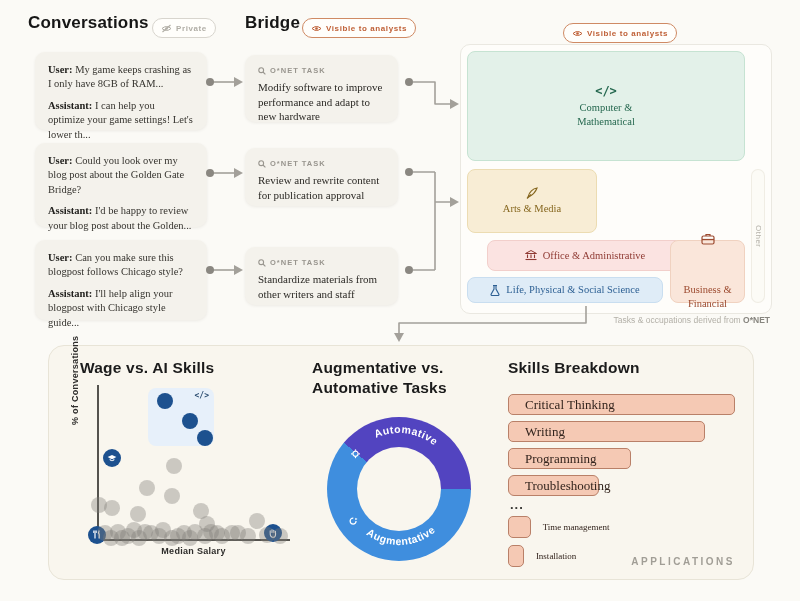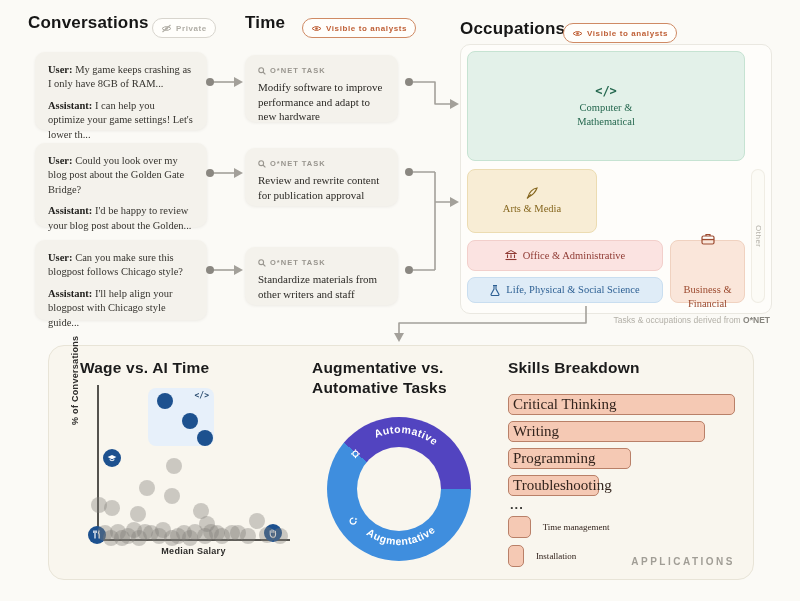--- a/index.html
+++ b/index.html
@@ -23,21 +23,21 @@
   .occ-box{position:absolute;border-radius:8px;display:flex;flex-direction:column;
            align-items:center;justify-content:center;text-align:center;box-sizing:border-box;}
   .occ-label{font-family:"Liberation Serif","DejaVu Serif",serif;font-size:10.5px;line-height:1.25;}
   .occ-inline{flex-direction:row;gap:6px;}
   .panel{position:absolute;background:#f9f6ee;border:1px solid #e8e4d7;border-radius:16px;}
   .chart-title{font-weight:700;font-size:15.5px;color:#1b1b1b;letter-spacing:.2px;line-height:1.3;}
   .axis-label{font-size:9px;font-weight:700;color:#2e2d2b;letter-spacing:.3px;}
   .dot{position:absolute;border-radius:50%;display:flex;align-items:center;justify-content:center;}
   .skill-bar{position:relative;height:21px;border-radius:5px;background:#f5c9b4;border:1px solid #b98068;
              box-sizing:border-box;margin-bottom:6px;display:flex;align-items:center;}
-  .skill-bar span{font-family:"Liberation Serif","DejaVu Serif",serif;font-size:15px;color:#33241d;padding-left:4px;white-space:nowrap;}
+  .skill-bar span{font-family:"Liberation Serif","DejaVu Serif",serif;font-size:13px;color:#33241d;padding-left:16px;white-space:nowrap;}
   .skill-row{display:flex;align-items:center;gap:12px;margin-bottom:7px;}
   .skill-row .mini{height:22px;border-radius:5px;background:#f5c9b4;border:1px solid #b98068;box-sizing:border-box;}
   .skill-row span{font-family:"Liberation Serif","DejaVu Serif",serif;font-size:9px;color:#33241d;}
   .watermark{font-size:10px;font-weight:700;letter-spacing:2.5px;color:#a19e96;}
   svg{display:block;}
 </style>
 </head>
 <body>
 
 <div id="canvas">
@@ -47,32 +47,31 @@
     <span>
       <svg width="11" height="9" viewBox="0 0 11 9">
           <path d="M1 4.5 Q5.5 0.5 10 4.5 Q5.5 8.5 1 4.5 Z" fill="none" stroke="#b1aea6" stroke-width="1"></path>
           <circle cx="5.5" cy="4.5" r="1.3" fill="#b1aea6"></circle>
           <line x1="1.5" y1="8" x2="9.5" y2="1" stroke="#b1aea6" stroke-width="1.1"></line>
         </svg>
     </span>
     <span>Private</span>
   </div>
 
-  <div class="abs col-title" style="left:245px;top:13px;">Time</div>
+  <div class="abs col-title" style="left:245px;top:13px;">Bridge</div>
   <div class="abs badge orange" style="left:302px;top:18px;">
     <span>
       <svg width="11" height="9" viewBox="0 0 11 9">
           <path d="M1 4.5 Q5.5 0.5 10 4.5 Q5.5 8.5 1 4.5 Z" fill="none" stroke="#bf5f35" stroke-width="1"></path>
           <circle cx="5.5" cy="4.5" r="1.3" fill="#bf5f35"></circle>
         </svg>
     </span>
     <span>Visible to analysts</span>
   </div>
 
-  <div class="abs col-title" style="left:460px;top:19px;">Occupations</div>
   <div class="abs badge orange" style="left:563px;top:23px;">
     <span>
       <svg width="11" height="9" viewBox="0 0 11 9">
           <path d="M1 4.5 Q5.5 0.5 10 4.5 Q5.5 8.5 1 4.5 Z" fill="none" stroke="#bf5f35" stroke-width="1"></path>
           <circle cx="5.5" cy="4.5" r="1.3" fill="#bf5f35"></circle>
         </svg>
     </span>
     <span>Visible to analysts</span>
   </div>
 
@@ -137,21 +136,21 @@
     <div>
         <svg width="14" height="14" viewBox="0 0 14 14">
           <path d="M3 11 C4 6 8 2.5 12 2 C10.5 6 7.5 9 4.5 10.5 Z" fill="none" stroke="#86671f" stroke-width="1.2"></path>
           <line x1="2" y1="12.5" x2="6" y2="8.5" stroke="#86671f" stroke-width="1.2"></line>
         </svg>
       </div>
     <div class="occ-label" style="color:#86671f;margin-top:2px;">Arts &amp; Media</div>
   </div>
 
 
-  <div class="occ-box occ-inline" style="left:467px;top:240px;width:196px;height:31px;background:#fbe3e1;border:1px solid #f2cfcb;flex-direction:row;">
+  <div class="occ-box occ-inline" style="left:487px;top:240px;width:196px;height:31px;background:#fbe3e1;border:1px solid #f2cfcb;flex-direction:row;">
     <span>
         <svg width="12" height="11" viewBox="0 0 12 11">
           <polygon points="6,0.5 11.5,3.5 0.5,3.5" fill="none" stroke="#8f3a33" stroke-width="1"></polygon>
           <line x1="2.5" y1="4.5" x2="2.5" y2="8" stroke="#8f3a33" stroke-width="1.1"></line>
           <line x1="6" y1="4.5" x2="6" y2="8" stroke="#8f3a33" stroke-width="1.1"></line>
           <line x1="9.5" y1="4.5" x2="9.5" y2="8" stroke="#8f3a33" stroke-width="1.1"></line>
           <line x1="0.5" y1="9.5" x2="11.5" y2="9.5" stroke="#8f3a33" stroke-width="1.1"></line>
         </svg>
       </span>
     <span class="occ-label" style="color:#8f3a33;">Office &amp; Administrative</span>
@@ -209,21 +208,21 @@
       <polygon points="234,168 243,173 234,178"></polygon>
       <polygon points="234,265 243,270 234,275"></polygon>
       <polygon points="450,99 459,104 450,109"></polygon>
       <polygon points="450,197 459,202 450,207"></polygon>
       <polygon points="394,333 404,333 399,342"></polygon>
     </g>
   </svg>
 
   <div class="panel" style="left:48px;top:345px;width:704px;height:233px;"></div>
 
-  <div class="abs chart-title" style="left:80px;top:358px;">Wage vs. AI Time</div>
+  <div class="abs chart-title" style="left:80px;top:358px;">Wage vs. AI Skills</div>
   <div class="abs" style="left:97px;top:385px;width:193px;height:156px;">
     <div class="abs" style="left:0;top:0;width:2px;height:156px;background:#55534e;"></div>
     <div class="abs" style="left:0;top:154px;width:193px;height:2px;background:#55534e;"></div>
     <div class="abs" style="left:51px;top:3px;width:66px;height:58px;background:#e7f0fa;border-radius:8px;">
       <div class="abs" style="right:5px;top:3px;font-family:'DejaVu Sans Mono',monospace;font-weight:700;font-size:8px;color:#27496d;">&lt;/&gt;</div>
     </div>
     <div class="abs" style="left:0;top:0;width:193px;height:156px;">
         <div class="dot" style="height: 16px; width: 16px; left: 59.55px; top: 7.6px; background: rgb(29, 81, 143);"></div>
         <div class="dot" style="height: 16px; width: 16px; left: 84.64px; top: 27.88px; background: rgb(29, 81, 143);"></div>
         <div class="dot" style="height: 16px; width: 16px; left: 100.08px; top: 45.04px; background: rgb(29, 81, 143);"></div>
@@ -319,21 +318,21 @@
   <div class="abs" style="left:508px;top:394px;width:232px;">
       <div class="skill-bar" style="width: 227px;">
         <span>Critical Thinking</span>
       </div>
       <div class="skill-bar" style="width: 197.49px;">
         <span>Writing</span>
       </div>
       <div class="skill-bar" style="width: 122.58px;">
         <span>Programming</span>
       </div>
-      <div class="skill-bar" style="width: 90.8px;">
+      <div class="skill-bar" style="width: 90.8px; border-radius: 6px;">
         <span>Troubleshooting</span>
       </div>
       <div style="font-weight: 900; font-size: 13px; color: rgb(58, 58, 54); letter-spacing: 1px; margin: -2px 0px 6px 2px; line-height: 10px;">...</div>
       <div class="skill-row">
         <div class="mini" style="width: 22.7px;"></div>
         <span>Time management</span>
       </div>
       <div class="skill-row">
         <div class="mini" style="width: 15.89px;"></div>
         <span>Installation</span>

